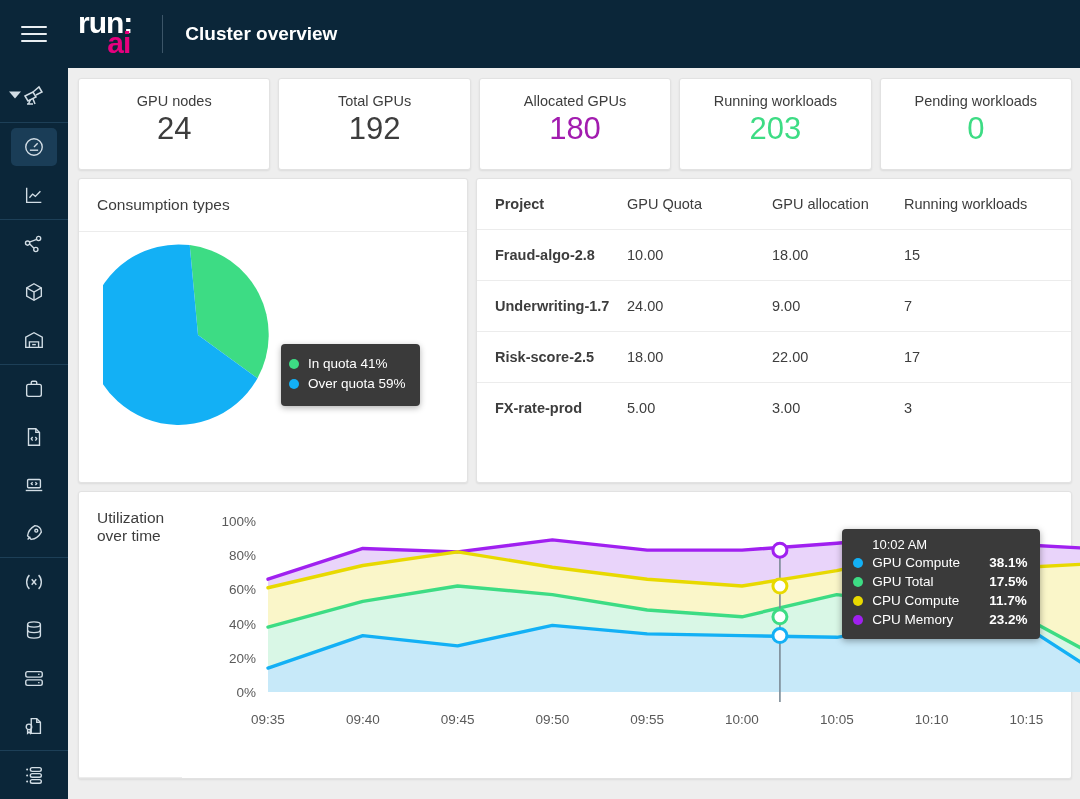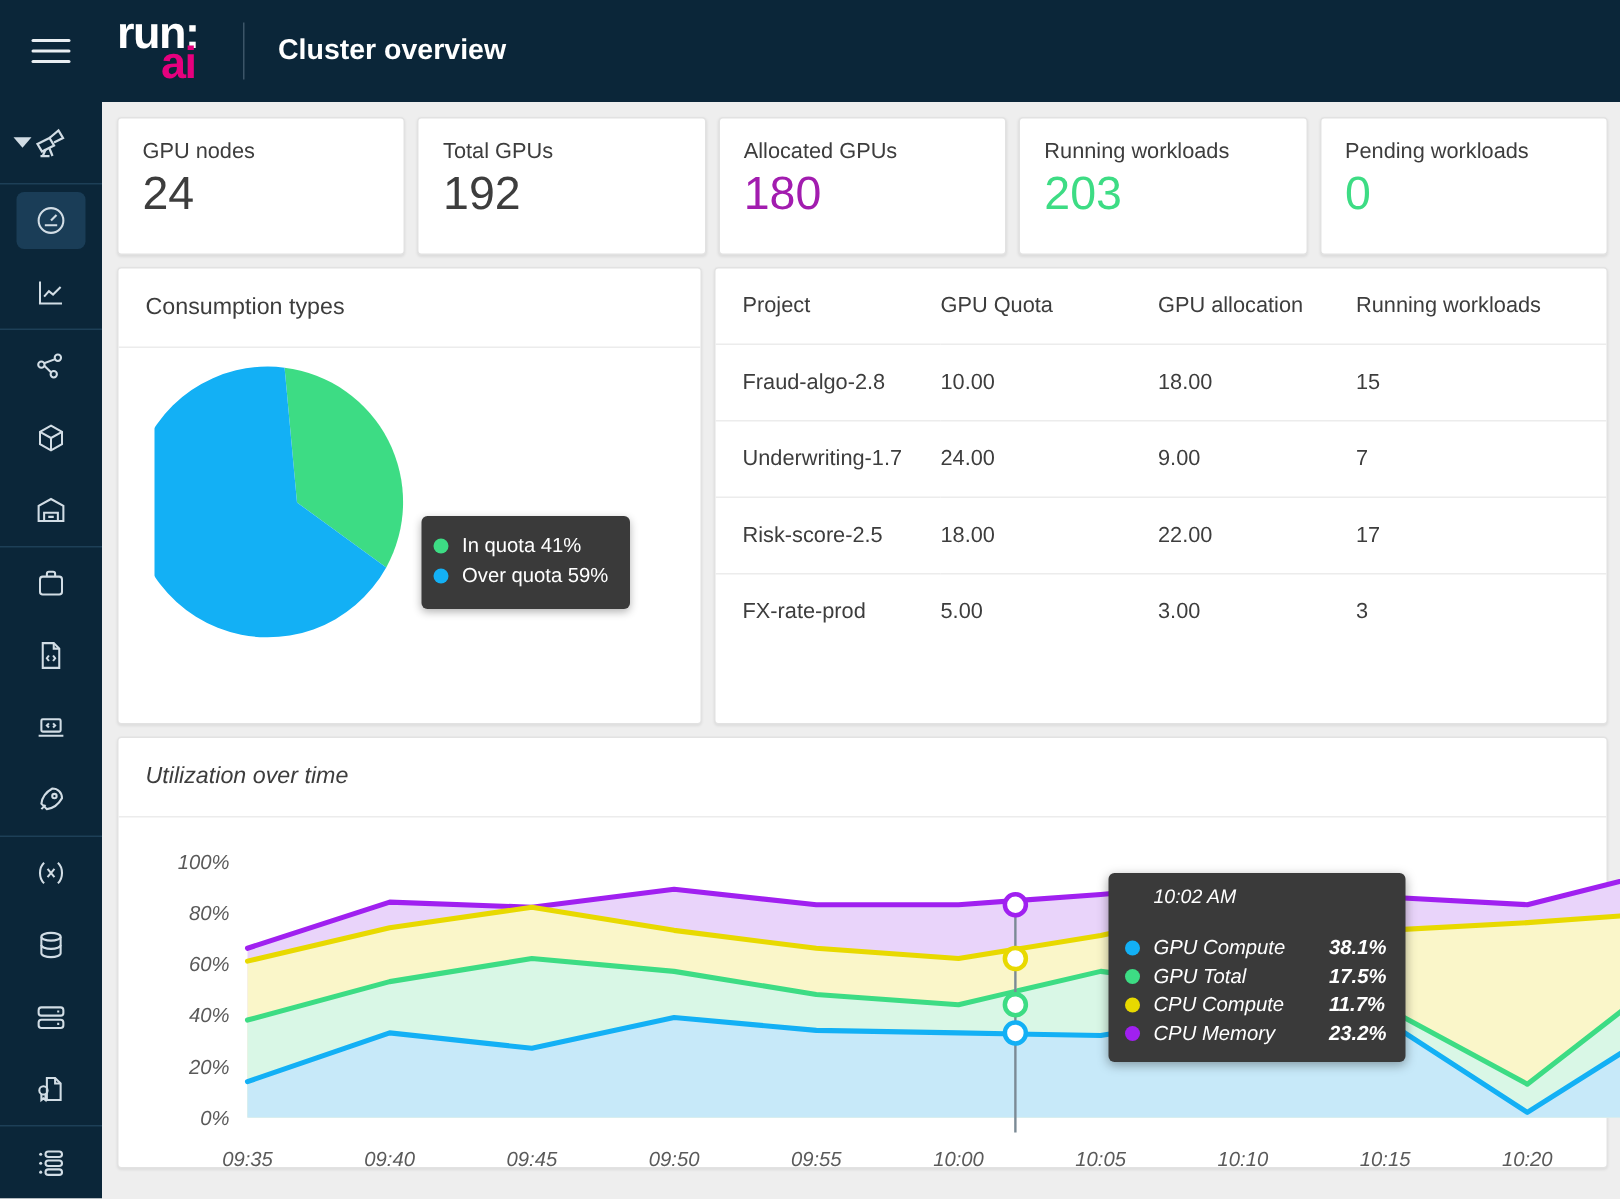--- a/index.html
+++ b/index.html
@@ -56,21 +56,21 @@
   .side-item.telescope { height: 56px; }
 
   
   .content { flex: 1; background: #eeeeee; padding: 10px 8px 0 10px; overflow: hidden; }
 
   .card { background: #ffffff; border: 1px solid #e2e2e2; border-radius: 3px;
           box-shadow: 0 1px 2px rgba(0,0,0,.08); }
 
   
   .kpi-row { display: flex; gap: 8px; height: 92px; }
-  .kpi { flex: 1; padding: 14px 16px; display: flex; flex-direction: column; gap: 4px; }
+  .kpi { flex: 1; padding: 14px 16px; display: flex; flex-direction: column; gap: 4px; text-align: center; }
   .kpi-label { font-size: 14.5px; color: #3d3d3d; }
   .kpi-value { font-size: 31px; font-weight: 400; color: #3d3d3d; line-height: 1.05; }
   .kpi-value.yellow { color: #a21caf; }
   .kpi-value.green  { color: #3ddc84; }
 
   
   .mid-row { display: flex; gap: 8px; margin-top: 8px; height: 305px; }
   .card-head { padding: 17px 18px; font-size: 15.5px; color: #3d3d3d;
                border-bottom: 1px solid #ececec; }
   .pie-card { width: 390px; flex: 0 0 390px; display: flex; flex-direction: column; }
@@ -85,32 +85,32 @@
   .dot { width: 10px; height: 10px; border-radius: 50%; flex: 0 0 10px; }
 
   
   .tbl-card { flex: 1; display: flex; flex-direction: column; }
   table { width: 100%; border-collapse: collapse; }
   thead th { text-align: left; font-size: 14.5px; font-weight: 400; color: #3d3d3d;
              padding: 17px 8px 17px 0; border-bottom: 1px solid #ececec; }
   tbody td { font-size: 14.5px; color: #3d3d3d; padding: 17px 8px 17px 0;
              border-bottom: 1px solid #ececec; }
   tbody tr:last-child td { border-bottom: none; }
-  .col0 { padding-left: 18px !important; width: 150px; }
+  .col0 { padding-left: 18px !important; width: 150px; font-weight: bold; }
   .col1 { width: 145px; }
   .col2 { width: 132px; }
 
   
-  .chart-card { margin-top: 8px; height: 288px; display: flex; flex-direction: column; font-style: italic; }
+  .chart-card { margin-top: 8px; height: 288px; display: flex; flex-direction: row; }
   .chart-body { flex: 1; position: relative; }
   .tooltip {
     position: absolute; left: 660px; top: 37px; background: #3a3a3a;
     border-radius: 4px; padding: 8px 13px 9px 11px; box-shadow: 0 2px 7px rgba(0,0,0,.35);
   }
-  .tt-time { color: #ffffff; font-size: 13px; margin-left: 19px; margin-bottom: 17px; }
+  .tt-time { color: #ffffff; font-size: 13px; margin-left: 19px; margin-bottom: 1px; }
   .tt-row { display: flex; align-items: center; gap: 9px; color: #ffffff; font-size: 13.5px;
             line-height: 1.42; white-space: nowrap; }
   .tt-name { width: 108px; }
   .tt-val { font-weight: 700; }
 </style>
 </head>
 <body>
 
 <div id="app">
 

